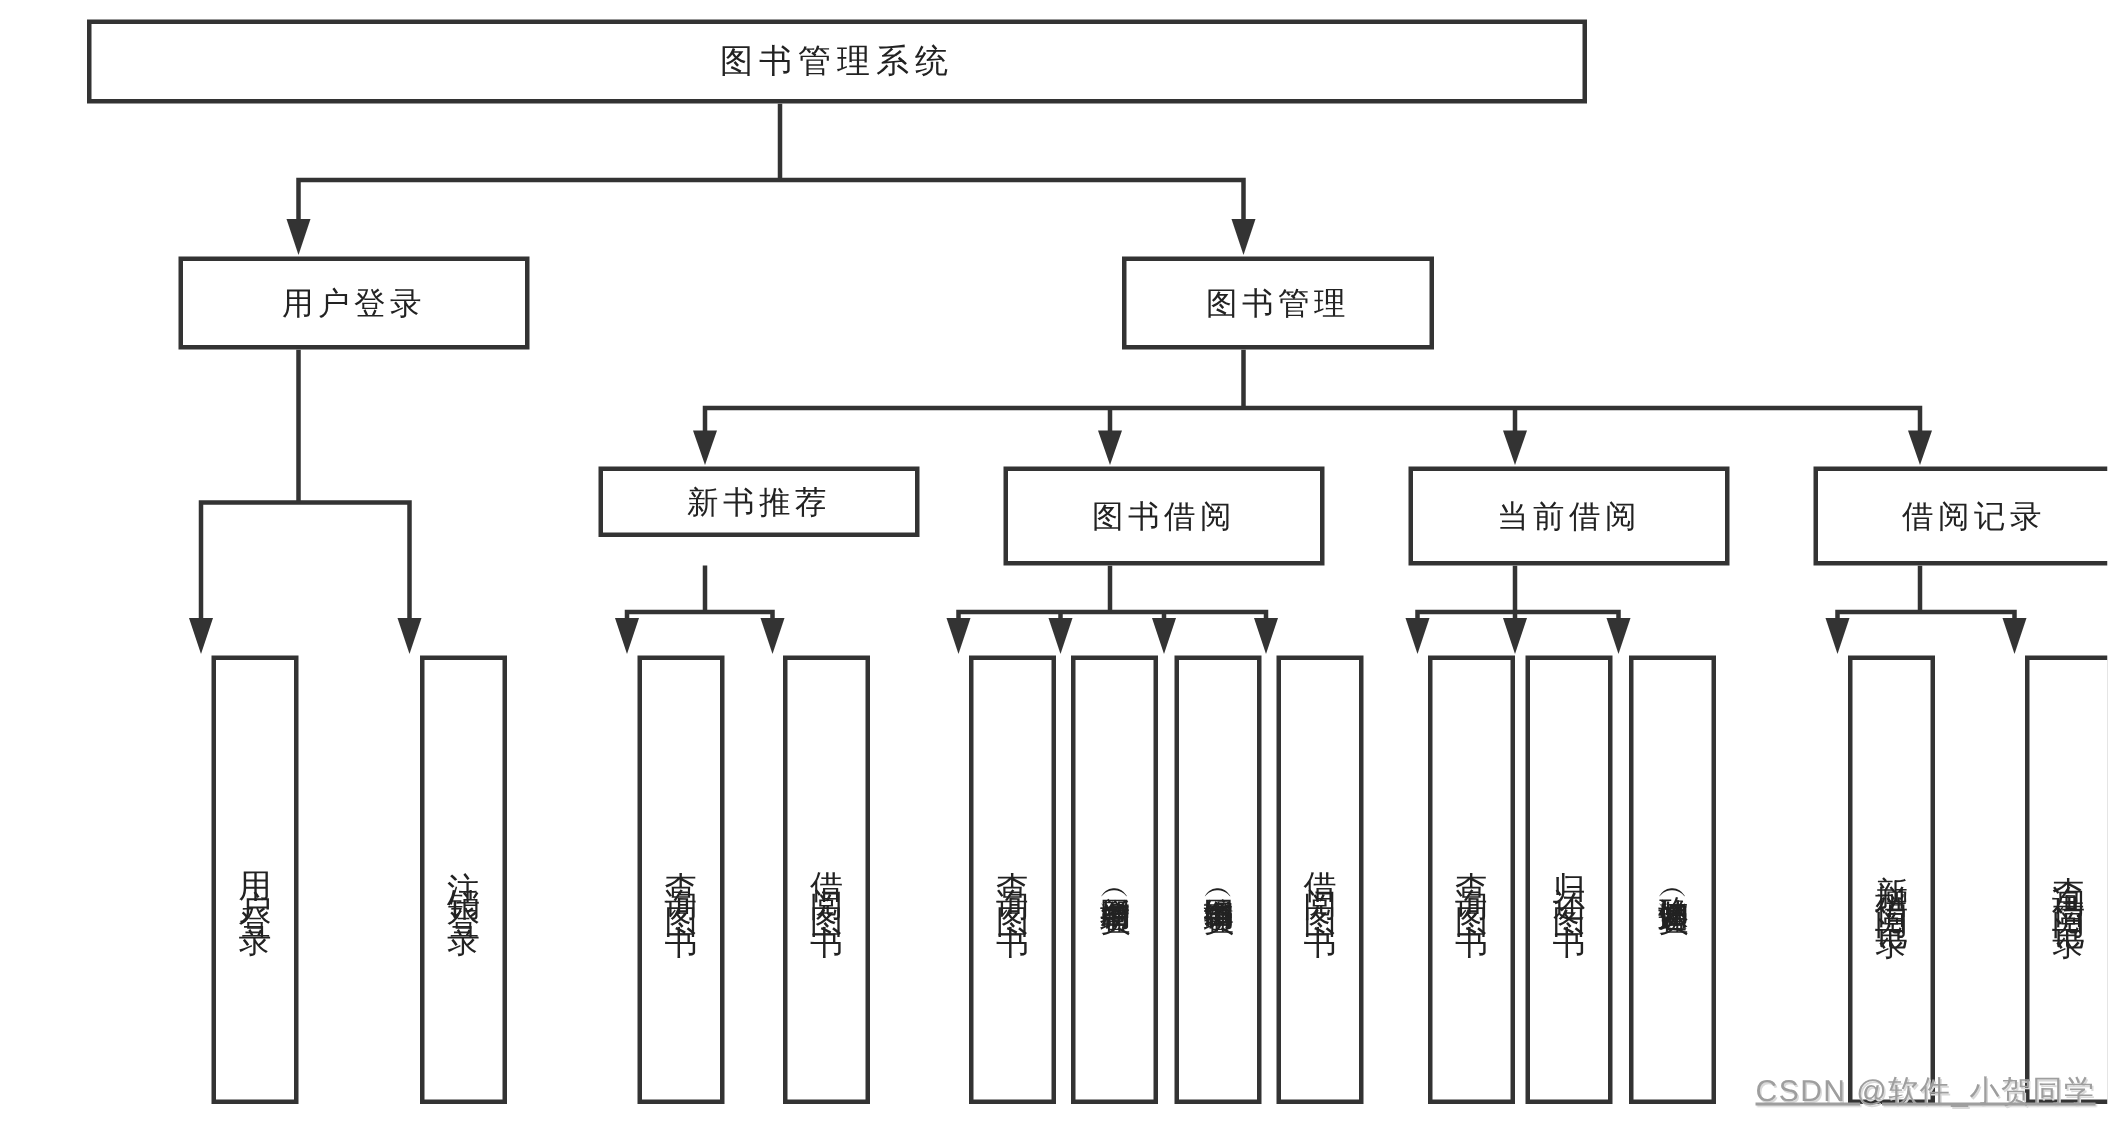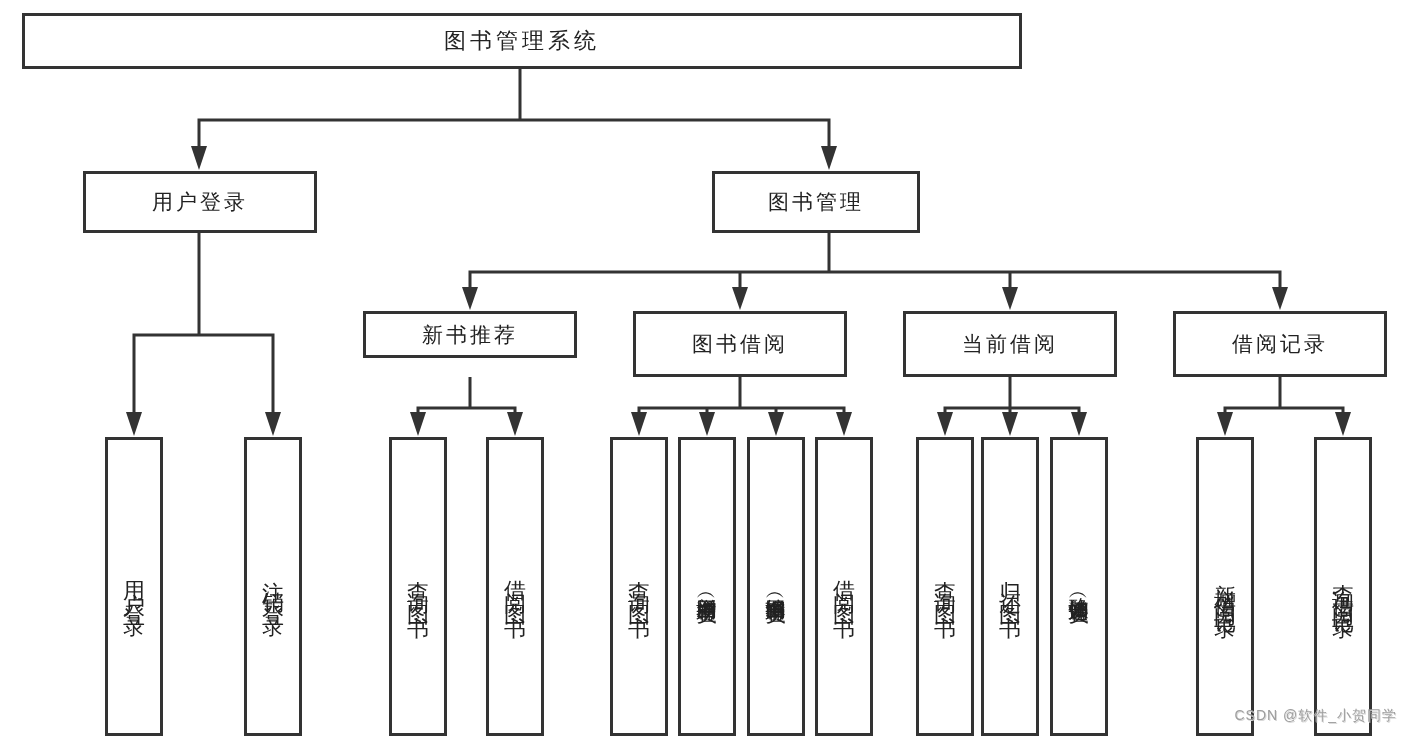--- a/index.html
+++ b/index.html
@@ -22,46 +22,48 @@
   svg.edges { position: absolute; left: 0; top: 0; width: 1405px; height: 747px; }
   svg.edges path { stroke: var(--line); stroke-width: 3; fill: none; }
   svg.edges polygon { fill: var(--line); stroke: none; }
   .node {
     position: absolute;
     background: var(--background);
     border: 3px solid var(--line);
     display: flex;
     align-items: center;
     justify-content: center;
+    margin-left: 36px;
   }
   .h-label {
     font-size: 21px;
     letter-spacing: 3px;
     white-space: nowrap;
     color: var(--text);
   }
   .root-label { font-size: 22px; letter-spacing: 4px; }
   .leaf .v-label {
     writing-mode: vertical-rl;
     text-orientation: mixed;
     color: var(--text);
     line-height: 1;
   }
   .v4  { font-size: 22px; letter-spacing: 12px; }
   .v6  { font-size: 22px; letter-spacing: 7px; }
   .v10 { font-size: 20px; letter-spacing: 1px; }
   .watermark {
     position: absolute;
     right: 8px;
-    bottom: 22px;
-    font-size: 14px;
+    bottom: 6px;
+    font-size: 20px;
     letter-spacing: 1px;
     color: var(--watermark);
     text-shadow: 1px 1px 0 #d9d9d9;
     white-space: nowrap;
+    text-decoration: underline;
   }
 </style>
 </head>
 <body>
 
 <div class="canvas">
 
   <svg class="edges" viewBox="0 0 1405 747" aria-hidden="true">
     <g>
       <path d="M520 69 V120 M197.5 120 H830.5 M199 120 V148 M829 120 V148"></path>

